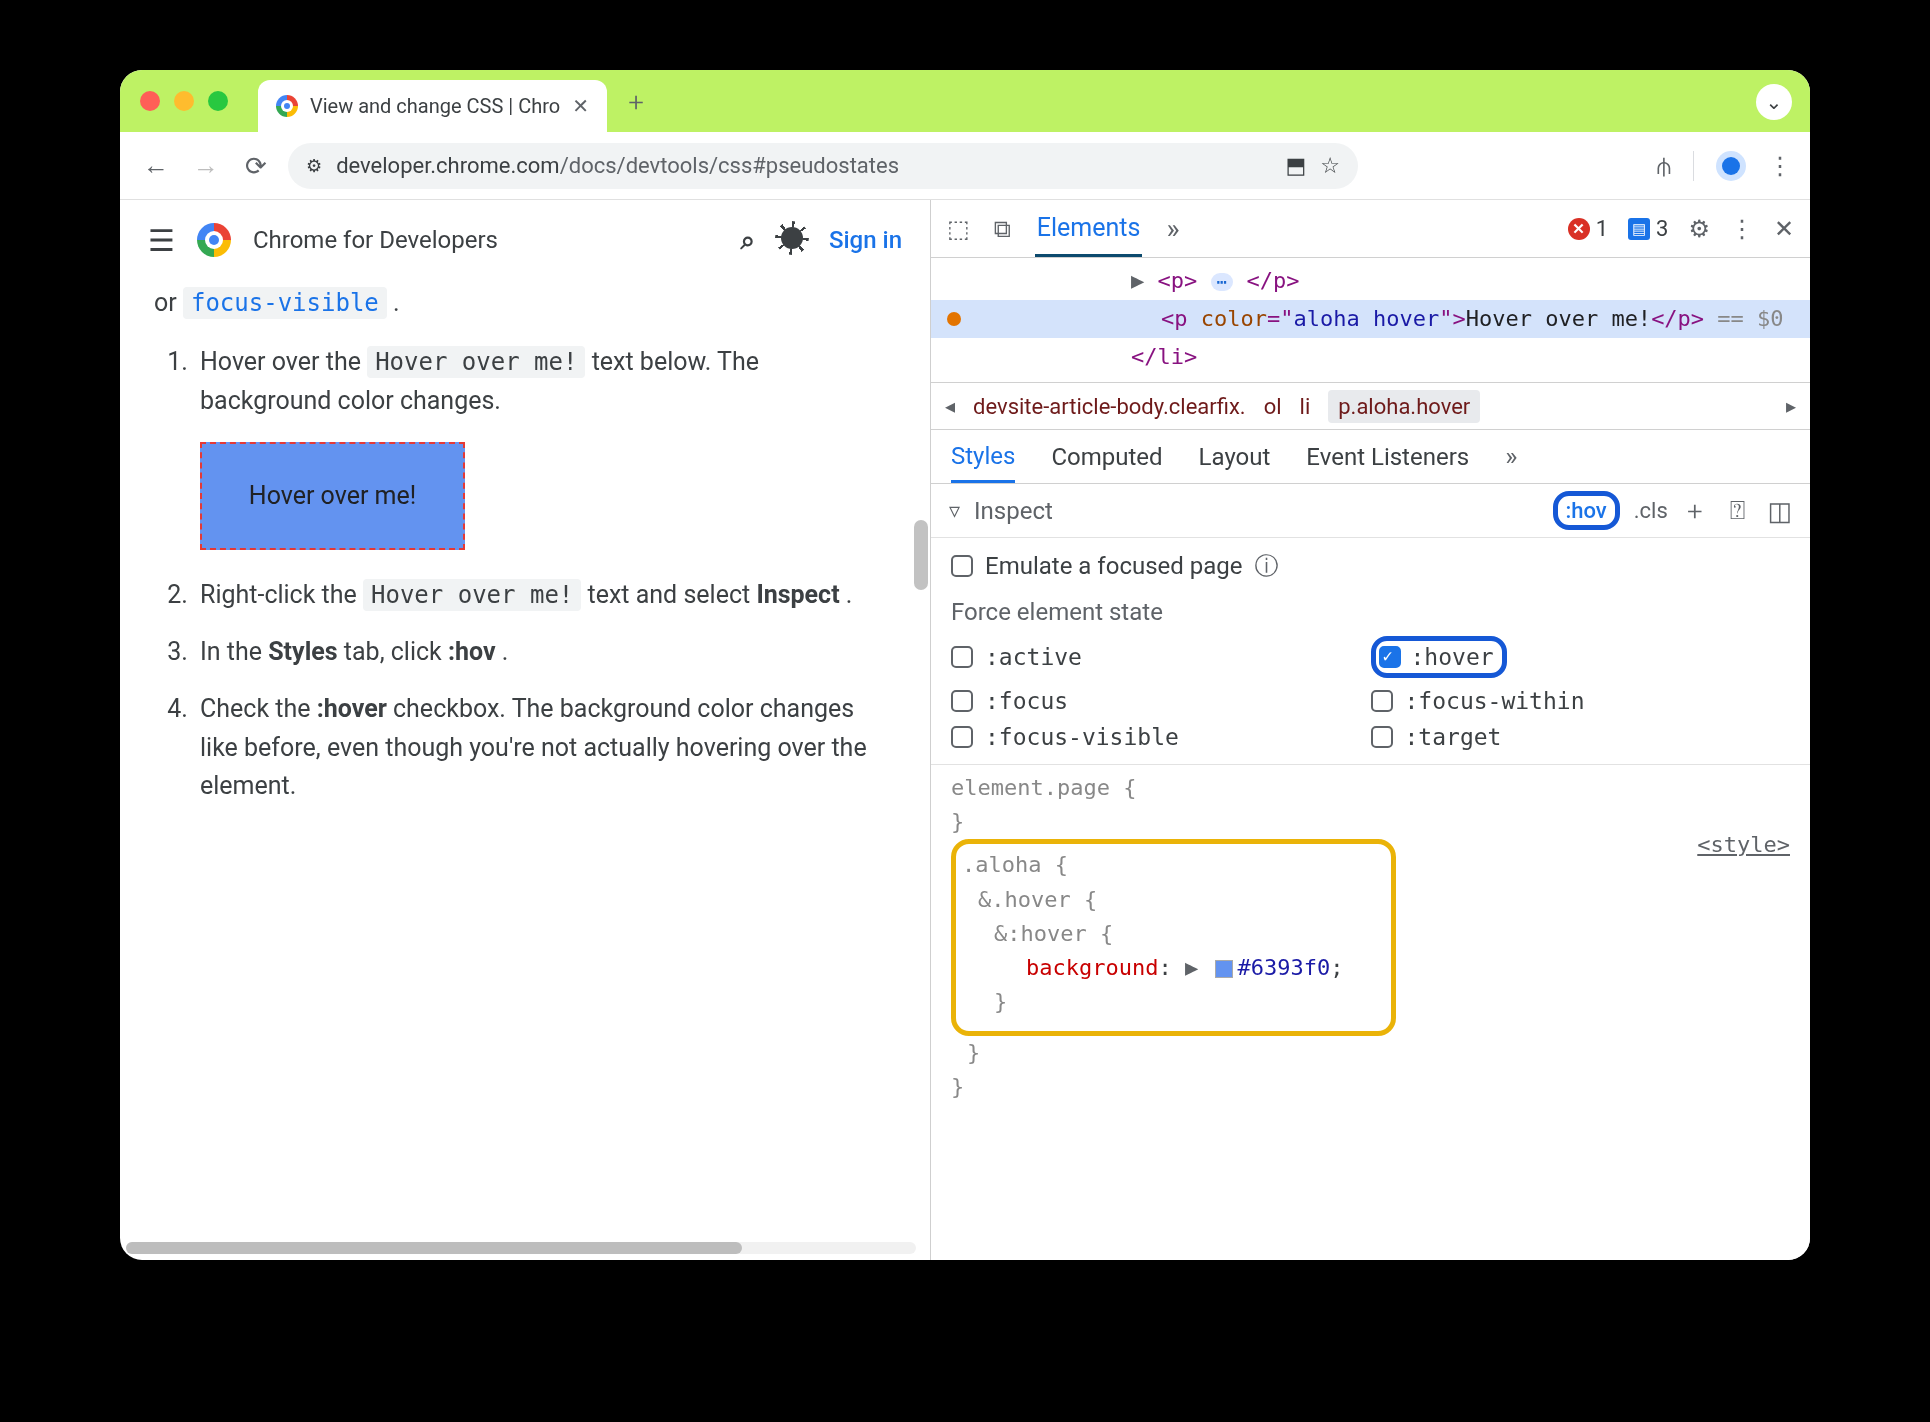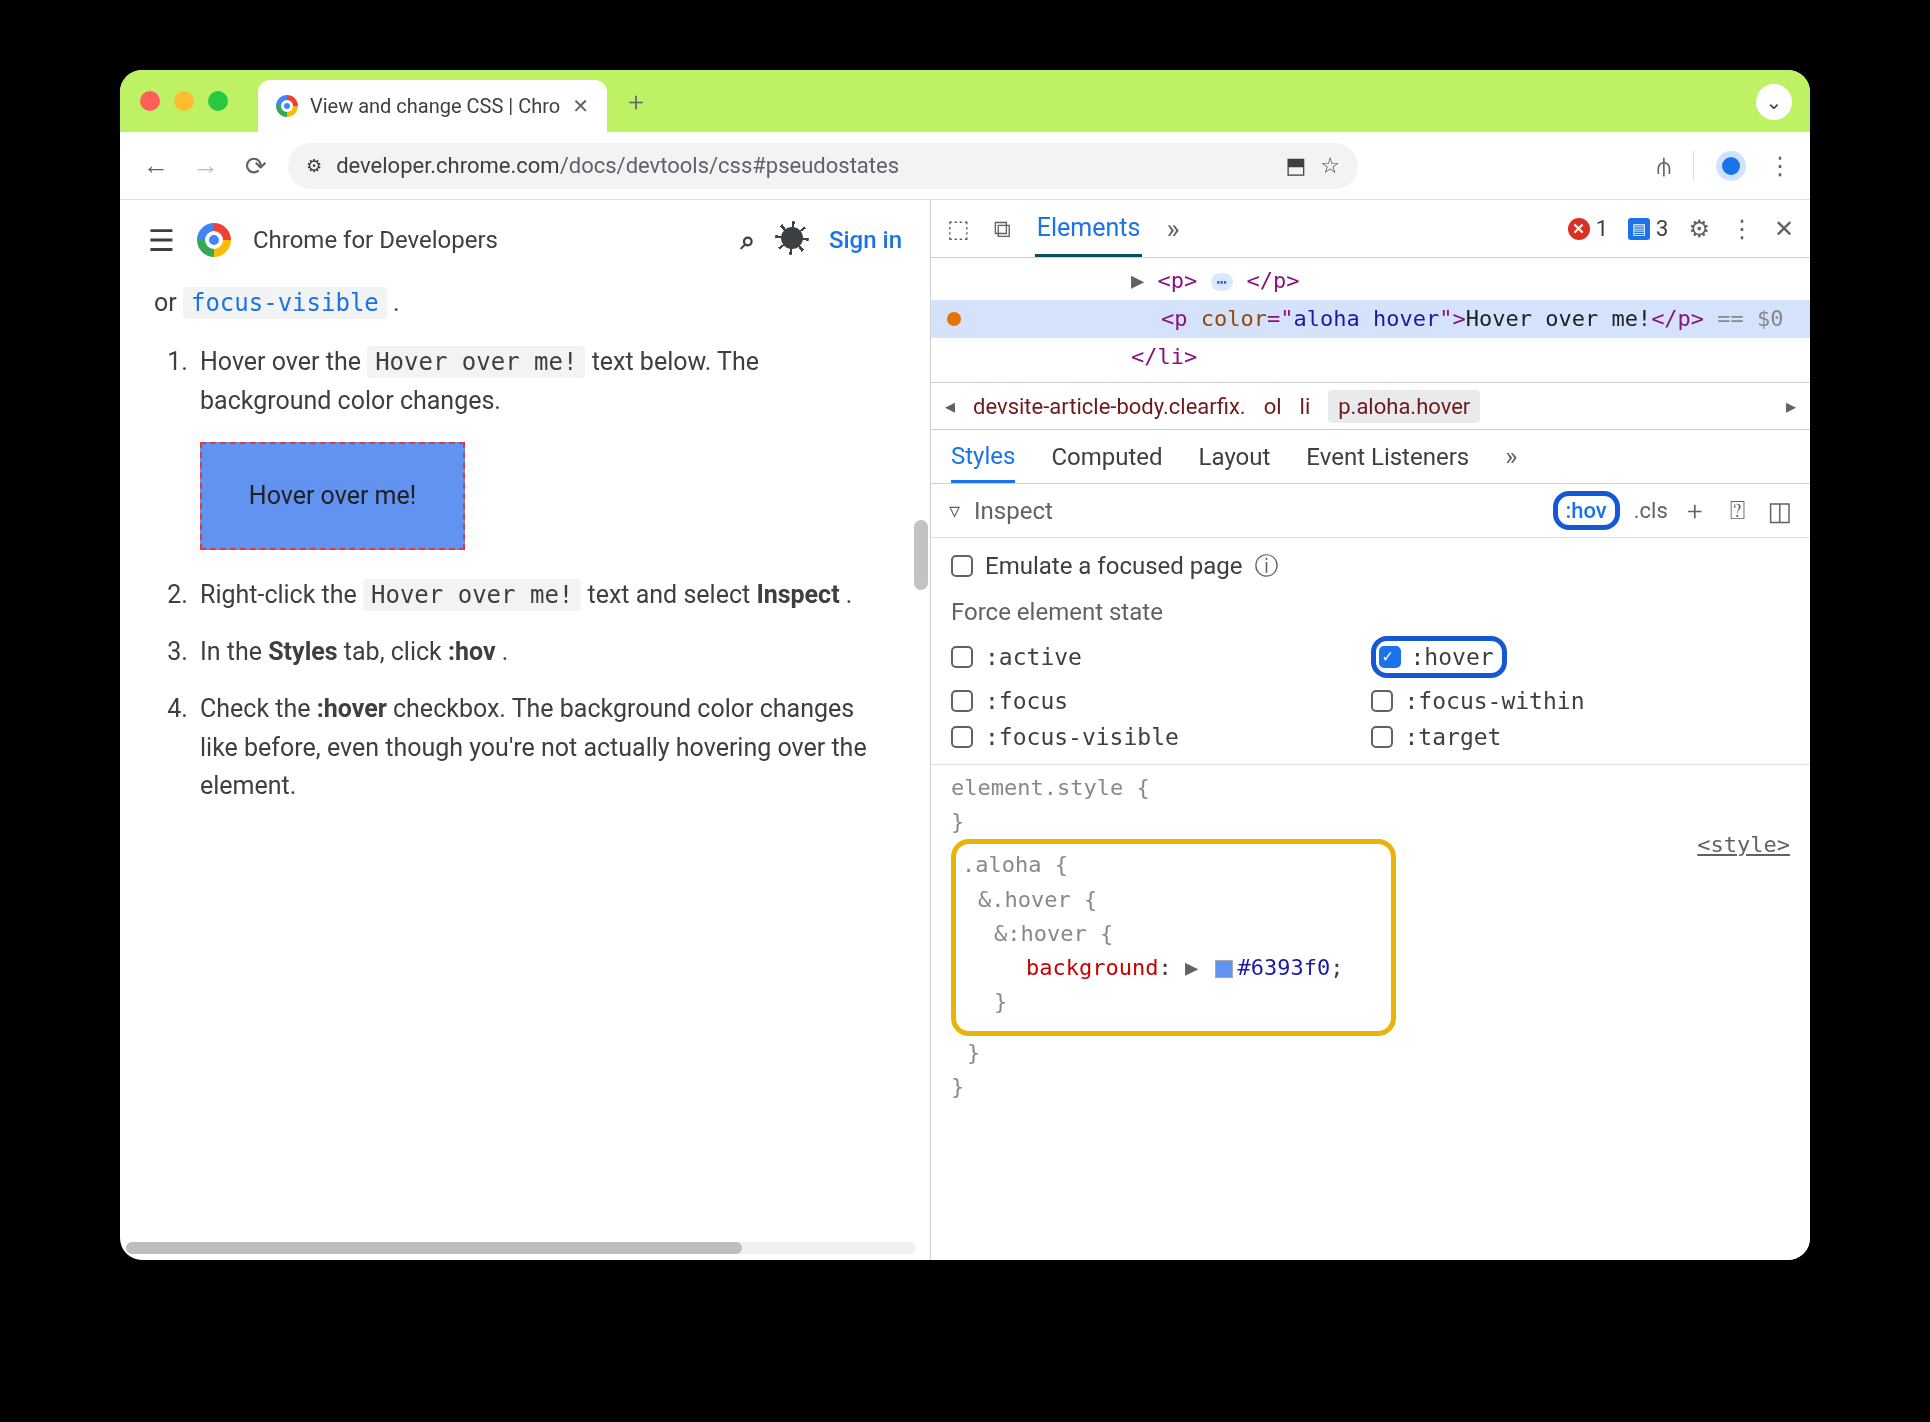--- a/index.html
+++ b/index.html
@@ -336,21 +336,21 @@
           <span class="chk"></span>
           <span>:focus-visible</span>
         </div>
         <div class="force-item">
           <span class="chk"></span>
           <span>:target</span>
         </div>
       </div>
 
       <div class="rules">
-        <div><span class="gray">element.style {</span></div>
+        <div><span class="gray">element.page {</span></div>
         <div><span class="gray">}</span></div>
         <span class="src-link">&lt;style&gt;</span>
         <div class="rule-box">
           <div><span class="sel-t">.aloha {</span></div>
           <div style="padding-left:16px;"><span class="sel-t">&amp;.hover {</span></div>
           <div style="padding-left:32px;"><span class="sel-t">&amp;:hover {</span></div>
           <div style="padding-left:64px;">
             <span class="prop">background</span><span>: </span><span style="color:#5f6368;">▶</span>
             <span class="swatch"></span><span class="valc">#6393f0</span><span>;</span>
           </div>

